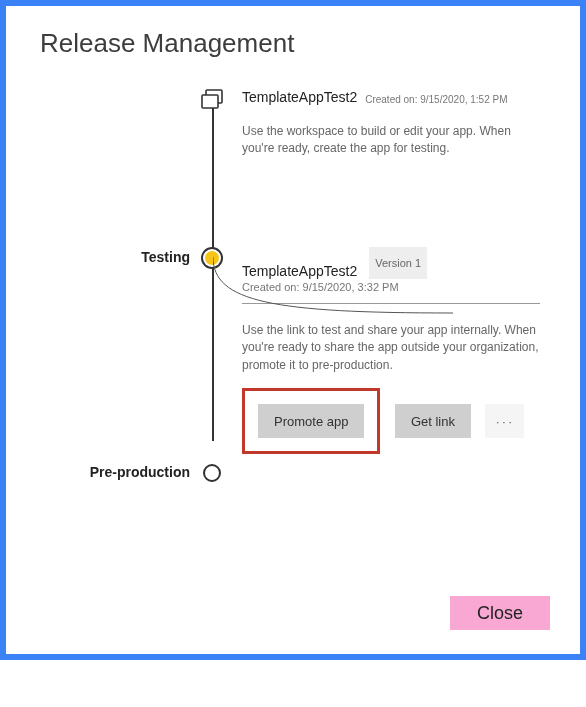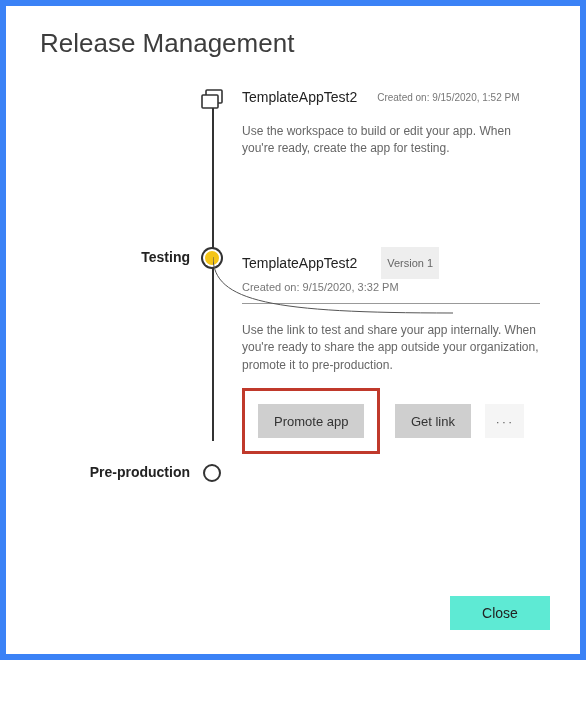--- a/index.html
+++ b/index.html
@@ -92,23 +92,23 @@
   }
   .stage-body {
     margin-left: 170px;
     padding-right: 6px;
   }
   .item-header {
     font-size: 14px;
     color: #222;
     margin-bottom: 2px;
     display: flex;
-    align-items: center;
+    align-items: flex-end;
     flex-wrap: wrap;
-    gap: 20px;
+    gap: 8px;
   }
   .item-name {
     font-size: 14px;
   }
   .created-on {
     font-size: 10px;
     color: #777;
   }
   .created-on.block {
     display: block;
@@ -162,23 +162,23 @@
     border: none;
     border-top: 1px solid #999;
     margin: 10px 0 0 0;
   }
   .close-btn {
     position: absolute;
     right: 30px;
     bottom: 24px;
     width: 100px;
     height: 34px;
-    background: #5eead4;
+    background: #f9a8d4;
     border: none;
-    font-size: 14px;
+    font-size: 18px;
     color: #222;
     cursor: pointer;
   }
   
   .curve {
     position: absolute;
     left: 141px;
     top: 10px;
     width: 240px;
     height: 64px;

